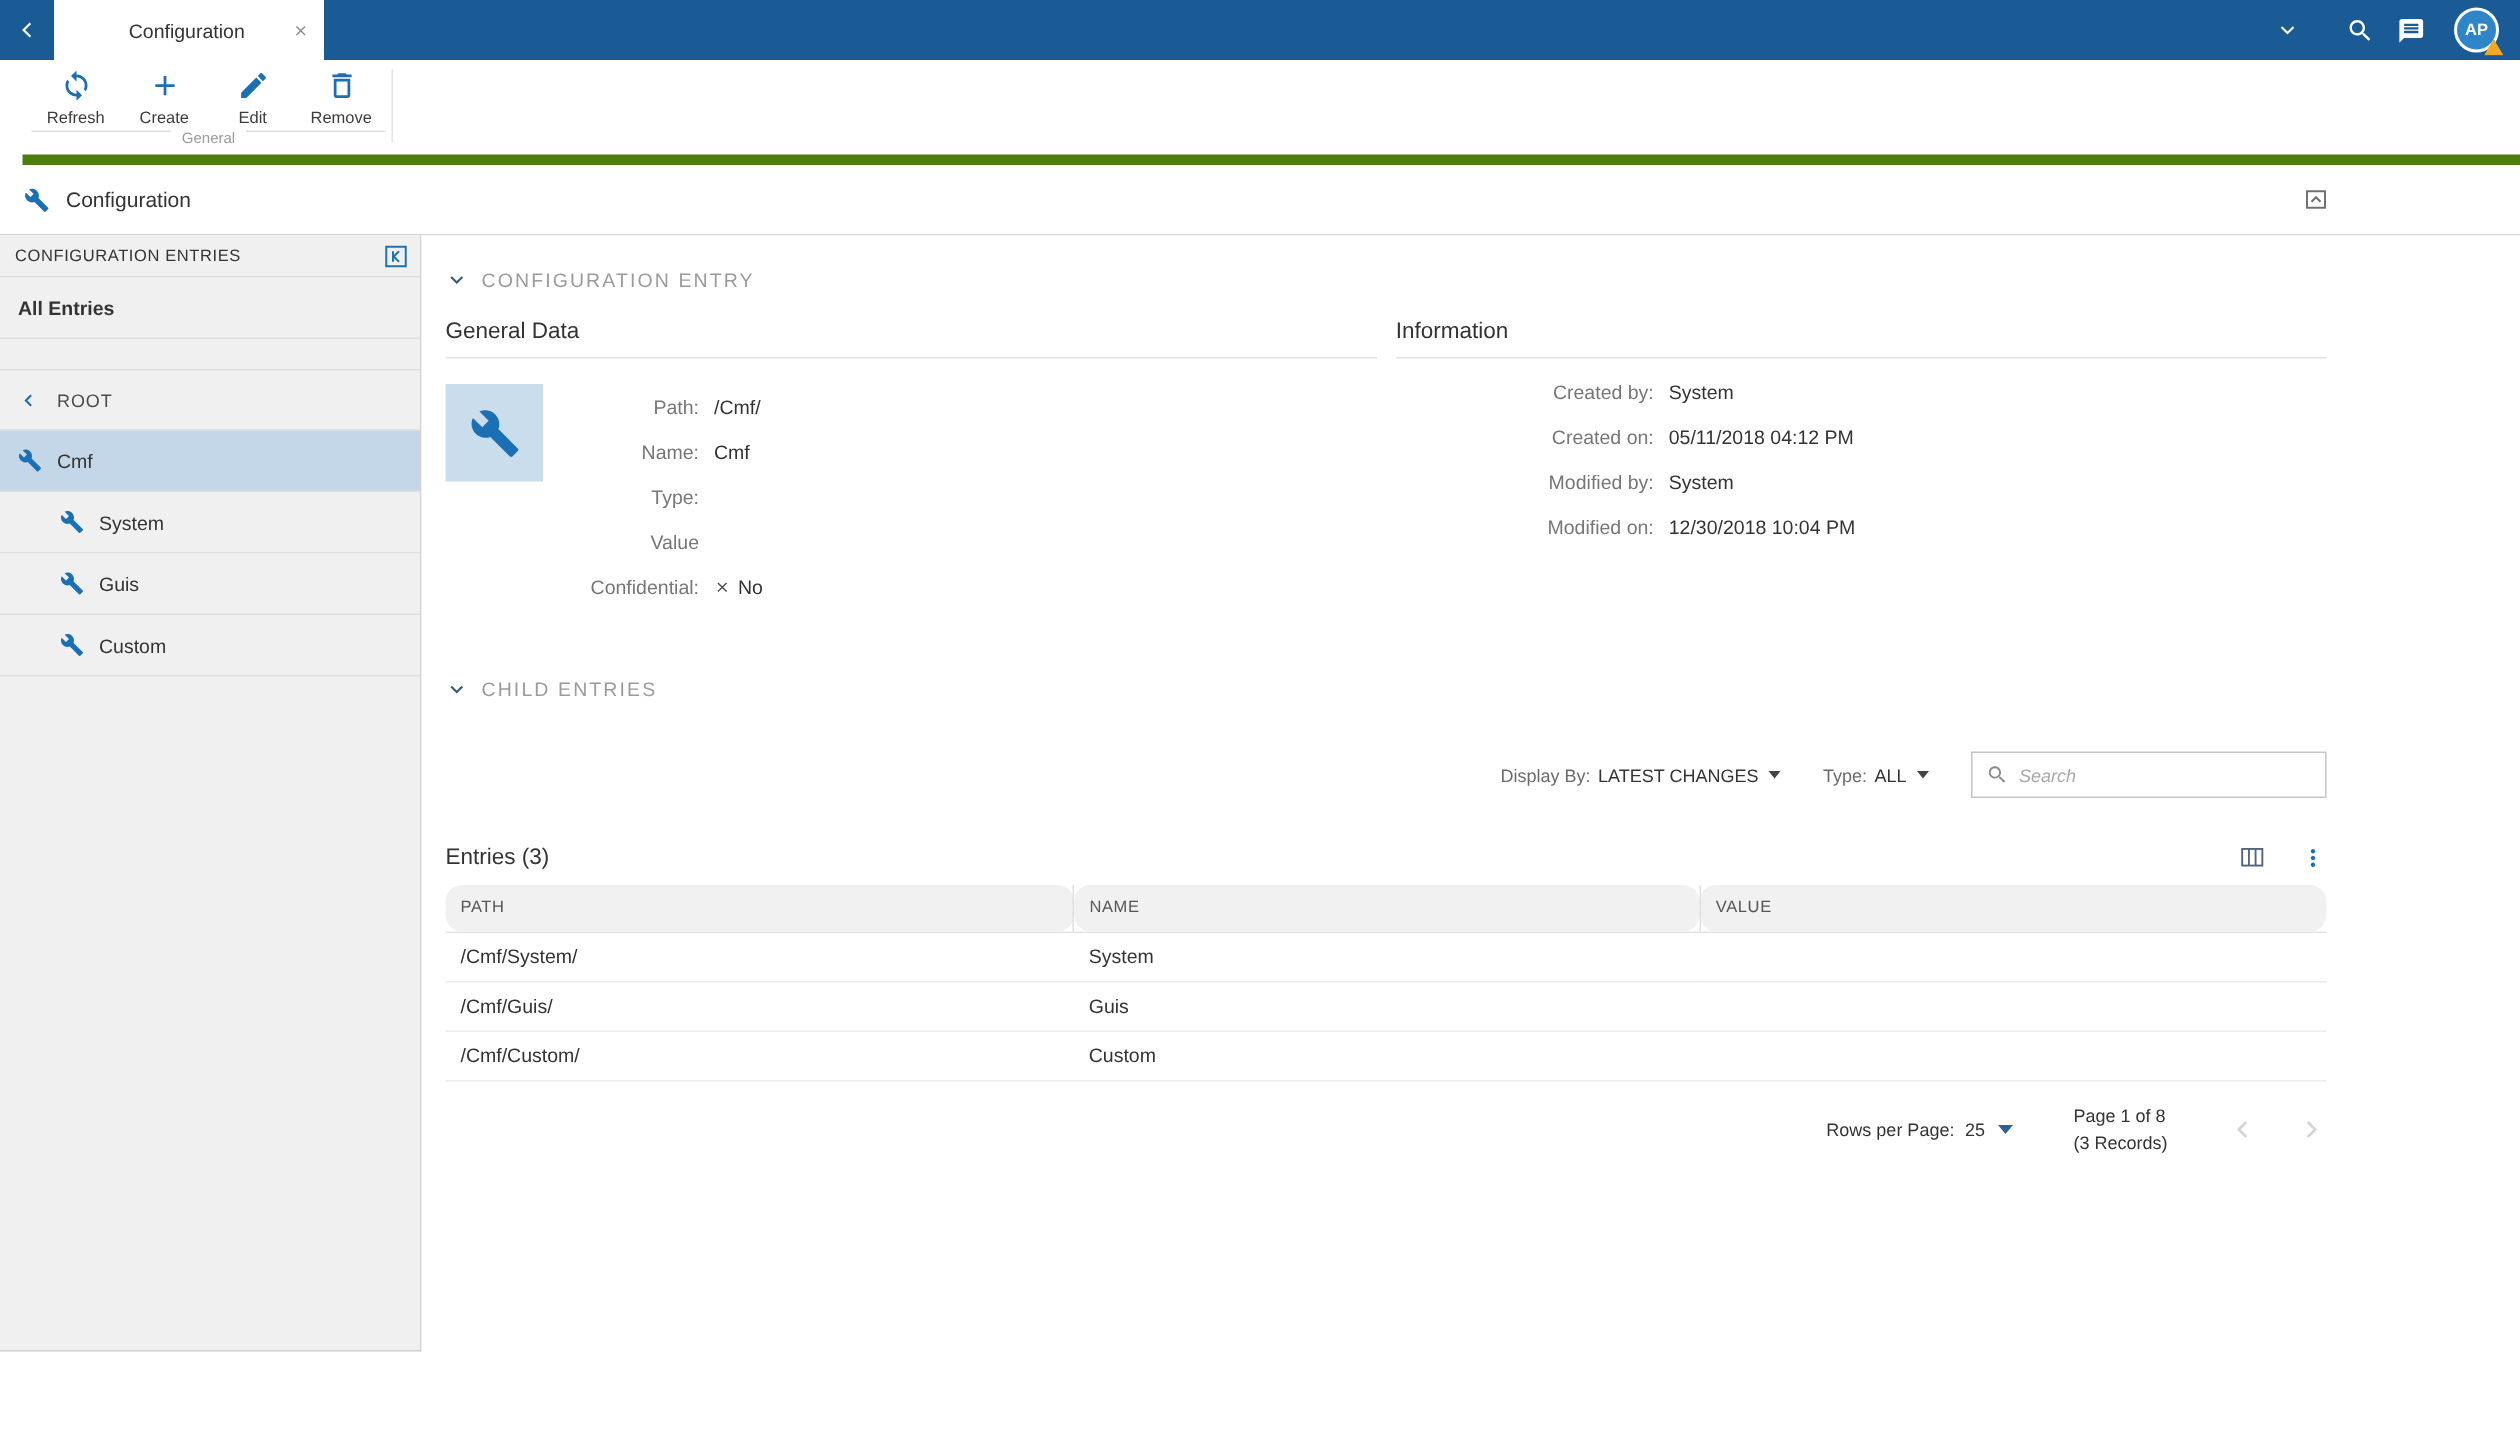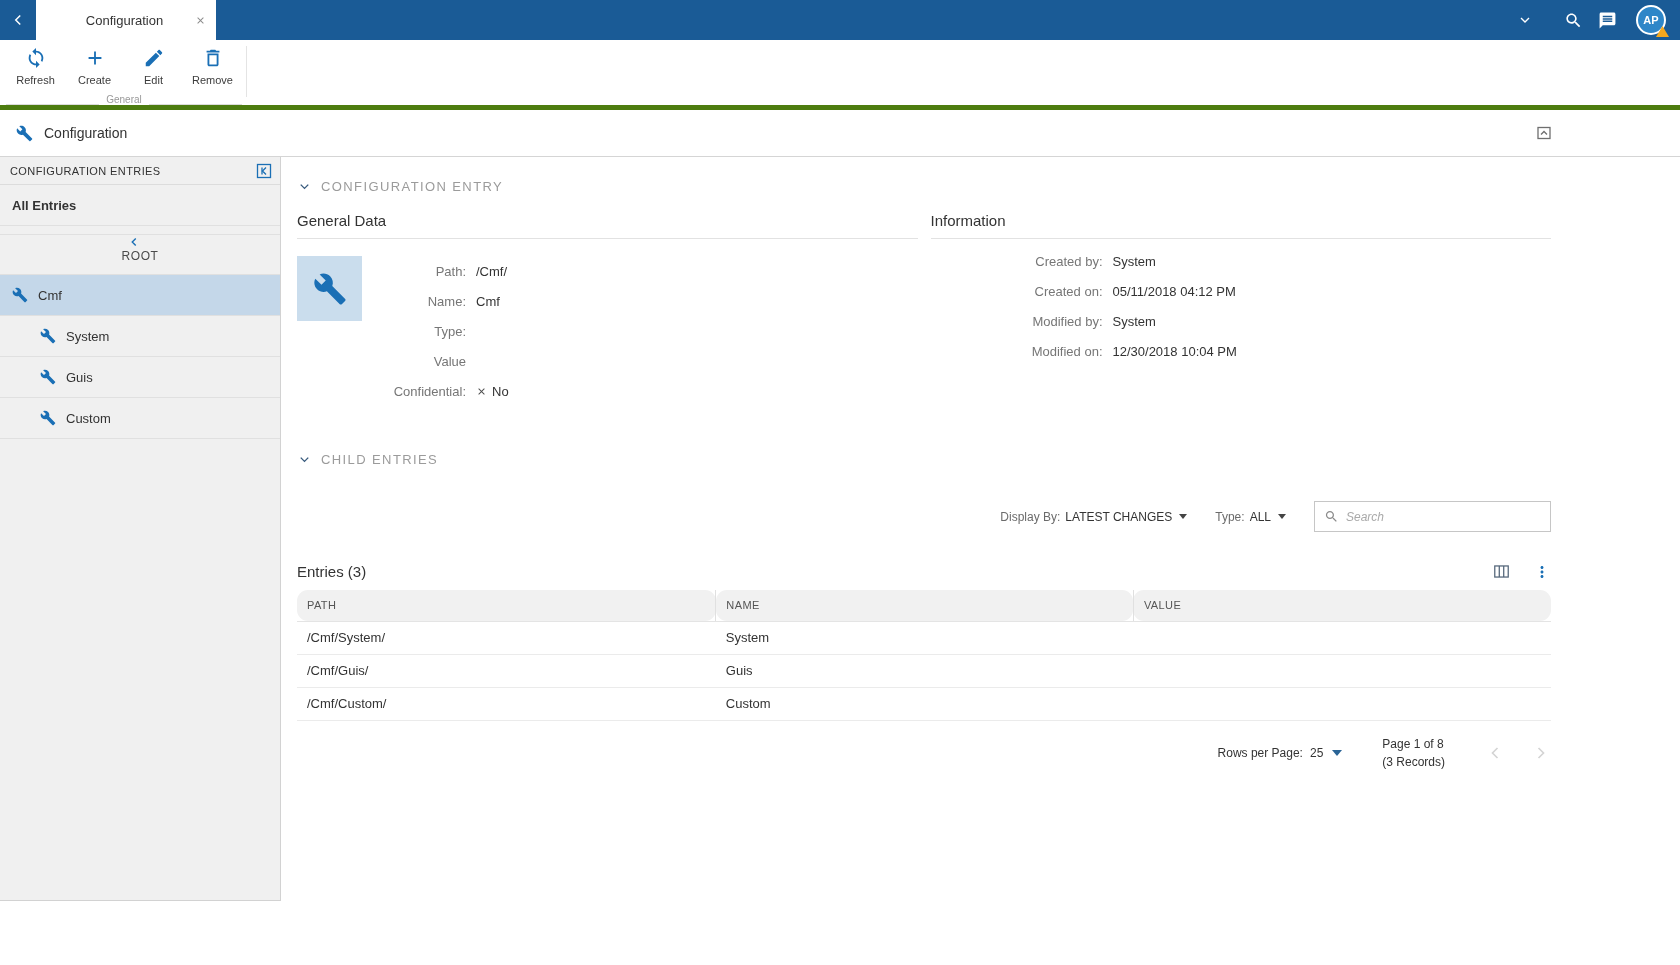--- a/index.html
+++ b/index.html
@@ -16,26 +16,26 @@
   .topbar-spacer { flex: 1; }
   .topbar-right { display: flex; align-items: center; padding-right: 14px; }
   .topbar-icon { width: 34px; height: 34px; display: flex; align-items: center; justify-content: center; color: #fff; cursor: pointer; }
   .topbar-icon.chev { margin-right: 14px; }
   .avatar { width: 30px; height: 30px; margin-left: 12px; border-radius: 50%; background: #2e86c8; border: 2px solid #fff;
             color: #fff; font-size: 11px; font-weight: bold; display: flex; align-items: center; justify-content: center; position: relative; cursor: pointer; }
   .avatar-badge { position: absolute; right: -5px; bottom: -4px; width: 13px; height: 11px; background: #f5a81e;
                   clip-path: polygon(50% 0, 100% 100%, 0 100%); }
 
   
-  .toolbar { height: 70px; background: #fff; display: flex; border-bottom: 5px solid #4d7c0f; }
+  .toolbar { height: 70px; background: #fff; display: flex; border-bottom: 7px solid #4d7c0f; margin-left: 15px; }
   .toolbar-group { display: flex; flex-direction: column; padding: 0 4px 0 6px; }
   .toolbar-buttons { flex: 1; display: flex; align-items: center; }
   .toolbar-btn { width: 59px; display: flex; flex-direction: column; align-items: center; gap: 5px; color: #1a6fb5; cursor: pointer; padding-top: 4px; }
   .toolbar-btn .lbl { font-size: 11px; color: #3c3c3c; }
-  .toolbar-group-footer { display: flex; align-items: flex-end; height: 16px; }
+  .toolbar-group-footer { display: flex; align-items: flex-start; height: 16px; }
   .toolbar-group-footer .line { flex: 1; height: 1px; background: #dcdcdc; }
   .toolbar-group-footer .glabel { font-size: 10px; color: #9a9a9a; padding: 0 7px; }
   .toolbar-divider { width: 1px; background: #e4e4e4; margin: 6px 0 8px 0; }
 
   
   .breadcrumb { height: 47px; display: flex; align-items: center; padding: 0 16px; background: #fff; border-bottom: 1px solid #d5d5d5; }
   .bc-wrench { color: #1a6fb5; margin-right: 11px; }
   .bc-title { font-size: 14px; color: #333; }
   .bc-right { margin-left: auto; margin-right: 112px; color: #6f6f6f; cursor: pointer; }
 
@@ -44,21 +44,21 @@
 
   
   .sidebar { width: 281px; height: 744px; background: #f0f0f0; border-right: 1px solid #d2d2d2; border-bottom: 1px solid #d2d2d2; }
   .sb-header { height: 28px; display: flex; align-items: center; padding: 0 8px 0 10px; font-size: 11px; color: #333;
                letter-spacing: 0.4px; border-bottom: 1px solid #dcdcdc; }
   .sb-header .sb-title { flex: 1; }
   .sb-collapse { color: #1a6fb5; cursor: pointer; }
   .sb-item { height: 41px; display: flex; align-items: center; padding: 0 12px; font-size: 13px; color: #333;
              border-bottom: 1px solid #e0e0e0; cursor: pointer; background: #f0f0f0; }
   .sb-item.bold { font-weight: bold; }
-  .sb-item.gap { margin-top: 8px; border-top: 1px solid #e0e0e0; flex-direction: column; }
+  .sb-item.gap { margin-top: 20px; border-top: 1px solid #e0e0e0; }
   .sb-item.selected { background: #c4d7e9; }
   .sb-item.child { padding-left: 40px; }
   .sb-icon { color: #1a6fb5; margin-right: 10px; display: flex; }
   .sb-root-chev { color: #1a6fb5; margin-right: 12px; display: flex; }
   .sb-root-label { font-size: 12px; color: #4a4a4a; letter-spacing: 0.6px; }
 
   
   .main { flex: 1; padding: 0 129px 1px 16px; background: #fff; }
   .section-header { display: flex; align-items: center; gap: 9px; margin-top: 22px; cursor: pointer; }
   .section-header .chev { color: #36597c; display: flex; }

